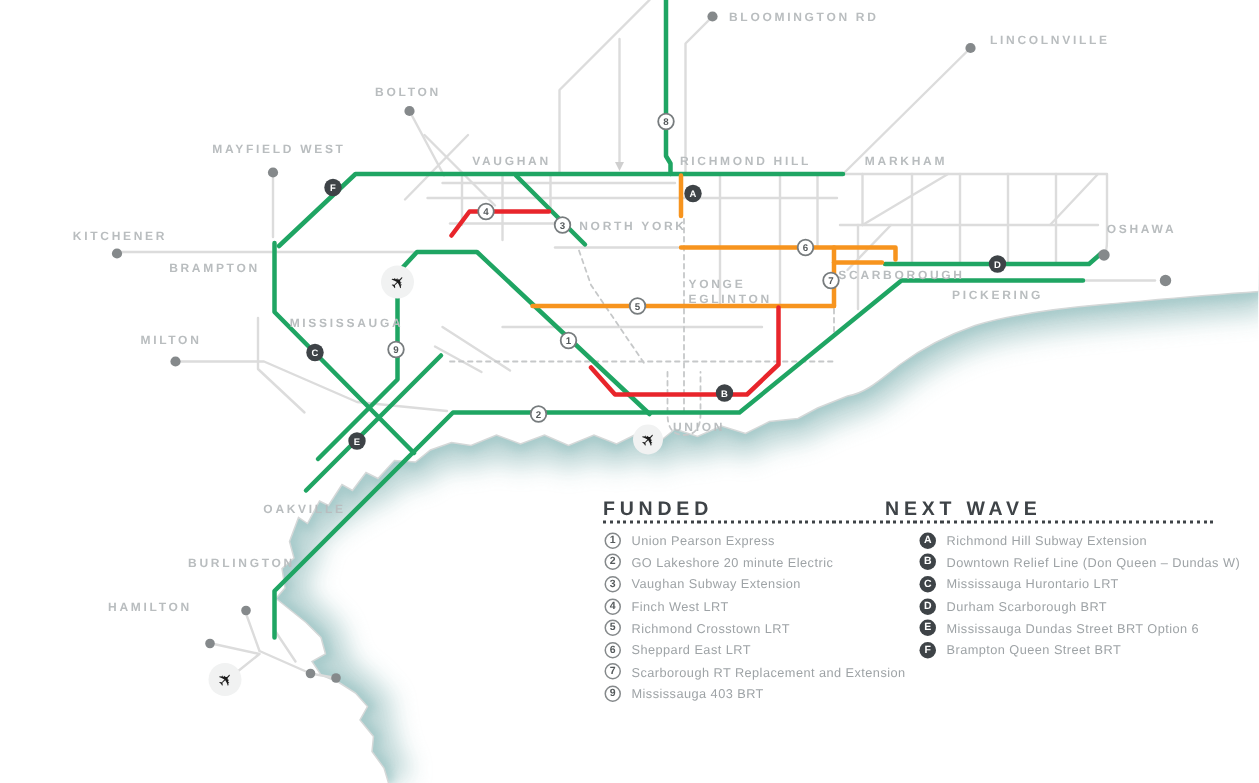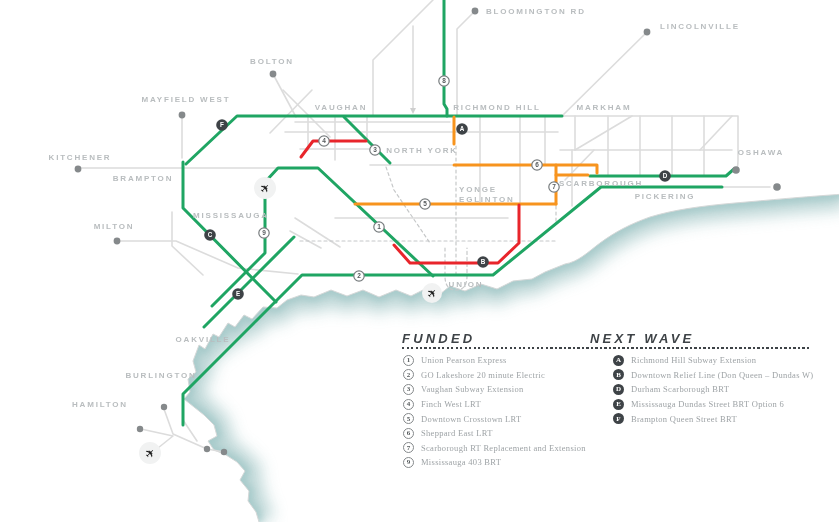--- a/index.html
+++ b/index.html
@@ -29,29 +29,29 @@
   .plane{font-size:12px;fill:#1b1b1b;}
   .fm-circle{fill:#fff;stroke:#777C7E;stroke-width:1.2;}
   .fm-num{font-size:6.5px;fill:#555A5C;font-weight:bold;text-anchor:middle;}
   .nw-circle{fill:var(--dark);}
   .nw-letter{font-size:6.3px;fill:#fff;font-weight:bold;text-anchor:middle;}
   .road-arrow{fill:#CFCFCF;}
   
   .logo-frag{position:absolute;left:55px;top:0;width:23px;height:3px;background:var(--orange);}
   
   .legend-title{
-    position:absolute;top:331px;font-size:13px;font-weight:bold;font-style:italic;
+    position:absolute;top:331px;font-size:13px;font-weight:bold;
     letter-spacing:3.2px;color:var(--dark);
   }
   .legend-rule{
     position:absolute;left:402px;top:347px;width:408px;height:2px;
     background:repeating-linear-gradient(90deg,var(--dark) 0 2px,transparent 2px 4.5px);
   }
   .legend-col{position:absolute;top:353px;}
-  .legend-row{display:flex;align-items:center;height:14.6px;font-family:Liberation Serif, serif;}
+  .legend-row{display:flex;align-items:center;height:14.6px;}
   .legend-row .glyph{
     width:11px;height:11px;border-radius:50%;flex:0 0 11px;
     display:flex;align-items:center;justify-content:center;
     font-size:7px;margin-right:7px;
   }
   .legend-row .glyph.circle{background:#fff;border:1.2px solid #85898B;color:#555A5C;font-weight:bold;}
   .legend-row .glyph.disc{background:var(--dark);color:#fff;font-weight:bold;}
   .legend-row .lbl{font-size:8.5px;color:var(--legendtext);letter-spacing:.3px;white-space:nowrap;}
 </style>
 </head>
@@ -287,21 +287,21 @@
   <div class="legend-row">
       <span class="glyph circle">3</span>
       <span class="lbl">Vaughan Subway Extension</span>
     </div>
   <div class="legend-row">
       <span class="glyph circle">4</span>
       <span class="lbl">Finch West LRT</span>
     </div>
   <div class="legend-row">
       <span class="glyph circle">5</span>
-      <span class="lbl">Downtown Crosstown LRT</span>
+      <span class="lbl">Richmond Crosstown LRT</span>
     </div>
   <div class="legend-row">
       <span class="glyph circle">6</span>
       <span class="lbl">Sheppard East LRT</span>
     </div>
   <div class="legend-row">
       <span class="glyph circle">7</span>
       <span class="lbl">Scarborough RT Replacement and Extension</span>
     </div>
   <div class="legend-row">
@@ -313,20 +313,24 @@
 <div class="legend-col" style="left:613px;">
   <div class="legend-row">
       <span class="glyph disc">A</span>
       <span class="lbl">Richmond Hill Subway Extension</span>
     </div>
   <div class="legend-row">
       <span class="glyph disc">B</span>
       <span class="lbl">Downtown Relief Line (Don Queen – Dundas W)</span>
     </div>
   <div class="legend-row">
+      <span class="glyph disc">C</span>
+      <span class="lbl">Mississauga Hurontario LRT</span>
+    </div>
+  <div class="legend-row">
       <span class="glyph disc">D</span>
       <span class="lbl">Durham Scarborough BRT</span>
     </div>
   <div class="legend-row">
       <span class="glyph disc">E</span>
       <span class="lbl">Mississauga Dundas Street BRT Option 6</span>
     </div>
   <div class="legend-row">
       <span class="glyph disc">F</span>
       <span class="lbl">Brampton Queen Street BRT</span>

